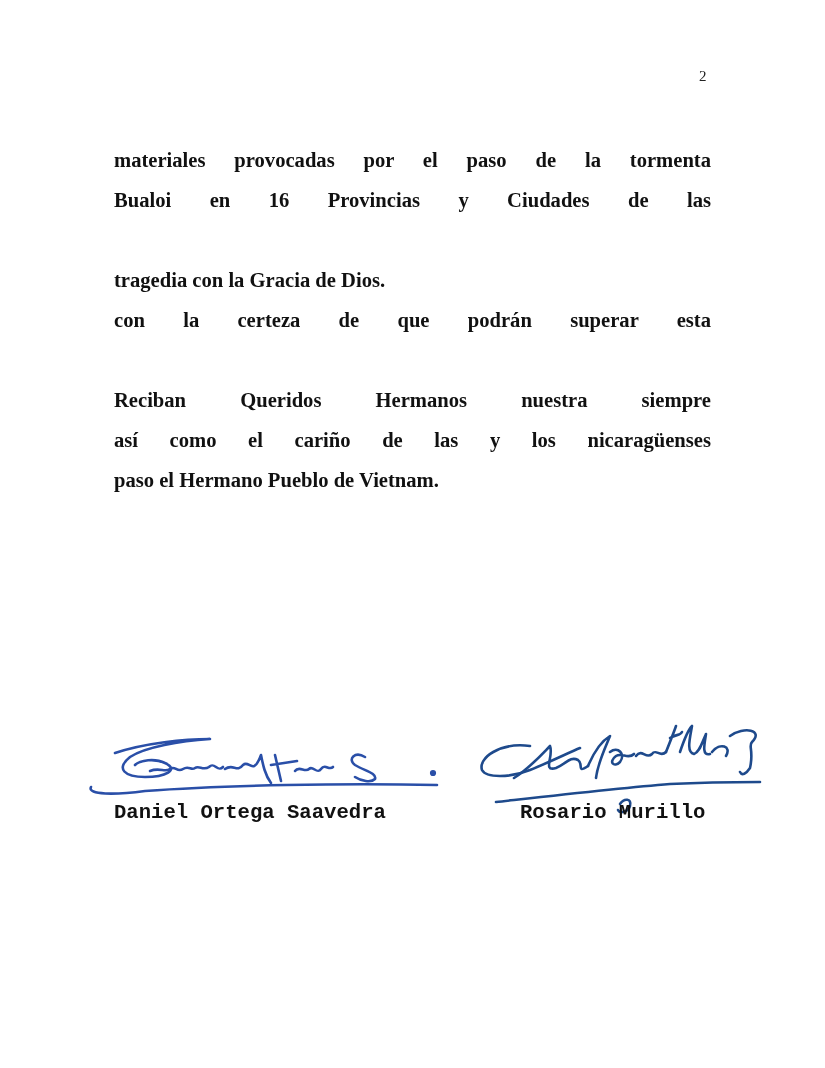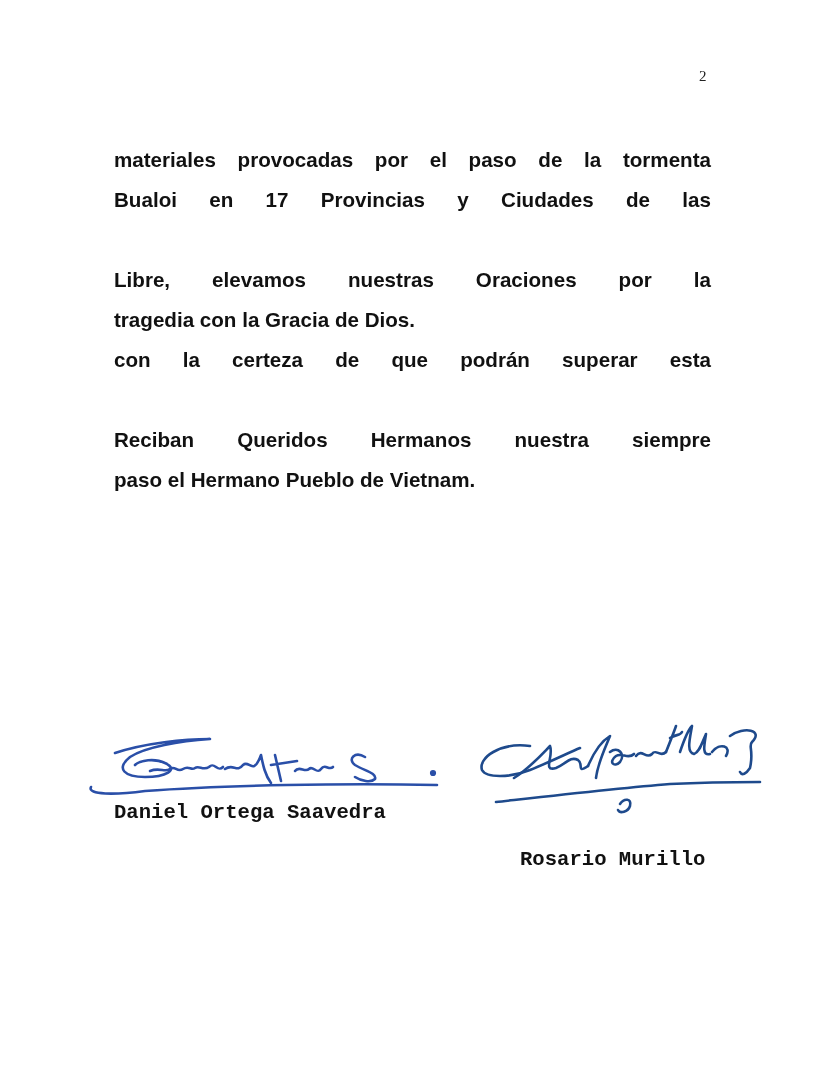--- a/index.html
+++ b/index.html
@@ -3,21 +3,21 @@
 <meta charset="utf-8">
 <style>
   html, body { margin: 0; padding: 0; background: #ffffff; }
   body { width: 825px; height: 1068px; position: relative; overflow: hidden; }
   .page-num {
     position: absolute; left: 699px; top: 68px;
     font-family: "Liberation Serif", serif; font-size: 15px; color: #222;
   }
   .body-text {
     position: absolute; left: 114px; top: 140px; width: 597px;
-    font-family: Liberation Sans, sans-serif; font-weight: bold;
+    font-family: Liberation Serif, serif; font-weight: bold;
     font-size: 20.6px; line-height: 40px; color: #111;
     text-align: justify;
   }
   .para { margin: 0 0 40px 0; }
   .line { display: block; text-align: justify; text-align-last: justify; white-space: normal; height: 40px; }
   .line.last { text-align-last: left; }
   .sig-name {
     position: absolute; top: 799px;
     font-family: "Liberation Mono", monospace; font-weight: bold;
     font-size: 20.6px; color: #111; line-height: 28px;
@@ -25,29 +25,29 @@
   .sig-svg { position: absolute; }
 </style>
 </head>
 <body>
 
 <div class="page-num">2</div>
 
 <div class="body-text">
   <div class="para">
     <span class="line">materiales provocadas por el paso de la tormenta</span>
-    <span class="line">Bualoi en 17 Provincias y Ciudades de las</span>
+    <span class="line">Bualoi en 16 Provincias y Ciudades de las</span>
   </div>
   <div class="para">
-    <span class="line">Libre, elevamos nuestras Oraciones por la</span>
     <span class="line last">tragedia con la Gracia de Dios.</span>
     <span class="line">con la certeza de que podrán superar esta</span>
   </div>
   <div class="para">
     <span class="line">Reciban Queridos Hermanos nuestra siempre</span>
+    <span class="line">así como el cariño de las y los nicaragüenses</span>
     <span class="line last">paso el Hermano Pueblo de Vietnam.</span>
   </div>
 </div>
 
 <svg class="sig-svg" style="left:85px; top:725px;" width="360" height="80" viewBox="0 0 360 80">
   <g fill="none" stroke="#2a4fa8" stroke-width="2.6" stroke-linecap="round" stroke-linejoin="round">
     <path d="M30 28 C 60 18, 100 14, 125 14 C 95 16, 60 22, 45 32 C 30 44, 40 52, 60 52 C 80 52, 95 45, 80 38 C 70 33, 55 35, 50 40"></path>
     <path d="M65 46 C 75 42, 80 48, 85 44 C 90 40, 92 48, 98 44 C 104 40, 106 46, 110 43 C 114 40, 118 46, 124 42 C 130 36, 132 48, 138 42"></path>
     <path d="M140 44 C 148 38, 152 48, 158 40 C 164 34, 168 52, 176 30 C 178 40, 180 50, 186 58"></path>
     <path d="M190 30 L 196 56 M 186 40 L 212 36"></path>
@@ -67,13 +67,13 @@
     <path d="M166 44 C 172 36, 176 48, 182 42 C 186 36, 190 46, 196 40"></path>
     <path d="M196 40 C 200 30, 204 20, 206 14 M 200 26 C 206 22, 210 24, 212 20"></path>
     <path d="M210 40 C 214 28, 218 18, 222 14 C 220 26, 216 40, 224 42 C 230 40, 232 30, 236 22 C 234 34, 232 44, 240 42"></path>
     <path d="M242 40 C 250 30, 262 34, 256 44 M 260 24 C 274 14, 294 18, 282 30 C 278 34, 284 38, 280 56 C 276 62, 272 64, 270 60"></path>
     <path d="M26 90 C 80 84, 150 76, 200 72 C 240 70, 272 70, 290 70"></path>
     <path d="M150 92 C 154 86, 162 86, 160 94 C 158 100, 150 102, 148 98"></path>
   </g>
 </svg>
 
 <div class="sig-name" style="left:114px;">Daniel Ortega Saavedra</div>
-<div class="sig-name" style="left:520px;margin-top:47px;">Rosario Murillo</div>
+<div class="sig-name" style="left:520px;">Rosario Murillo</div>
 
 </body></html>

